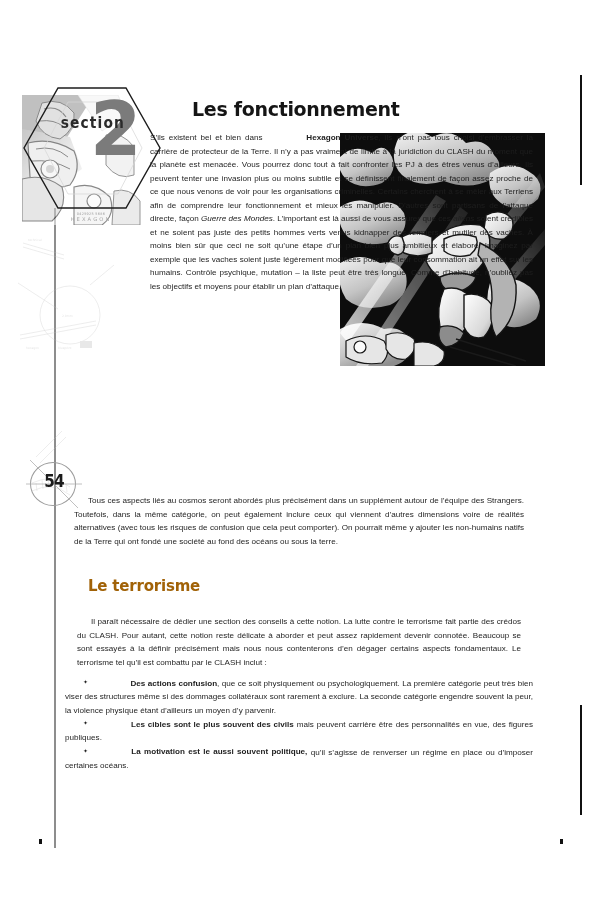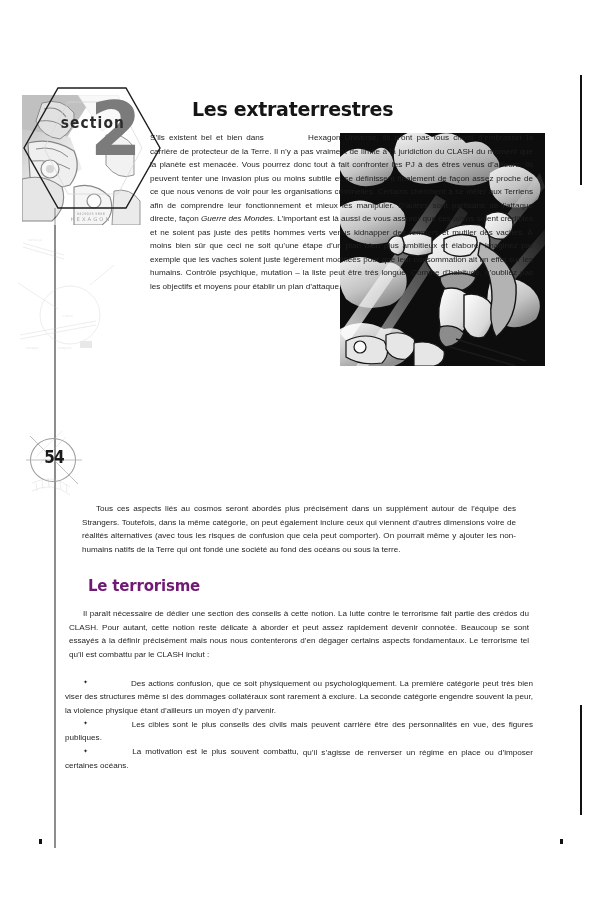--- a/index.html
+++ b/index.html
@@ -127,21 +127,21 @@
     height: 233px;
     overflow: hidden;
     background: #0b0b0b;
   }
   .right-illo svg { display: block; }
 
   
   .page-number {
     position: absolute;
     left: 26px;
-    top: 432px;
+    top: 456px;
     width: 56px;
     height: 56px;
   }
   .page-number .pn-circle {
     position: absolute;
     left: 4px;
     top: 6px;
     width: 46px;
     height: 44px;
     border: 1.4px solid #9b9b9b;
@@ -174,21 +174,21 @@
     color: #151515;
   }
   .title-sub {
     position: absolute;
     left: 88px;
     top: 577px;
     font-family: "DejaVu Sans", sans-serif;
     font-size: 15px;
     font-weight: 700;
     letter-spacing: -0.2px;
-    color: #701a75;
+    color: #a16207;
   }
 
   .flow-wide {
     position: absolute;
     left: 65px;
     top: 131px;
     width: 468px;
     font-size: 8.1px;
     line-height: 13.55px;
     text-align: justify;
@@ -206,57 +206,57 @@
     position: absolute;
     left: 65px;
     top: 485px;
     width: 468px;
     font-size: 8.1px;
     line-height: 13.6px;
     text-align: justify;
     color: #1e1e1e;
   }
   .body-text p {
-    margin: 17px;
+    margin: 9px;
     text-indent: 14px;
   }
 
   .terror-text {
     position: absolute;
     left: 65px;
     top: 603px;
     width: 468px;
     font-size: 8.1px;
     line-height: 13.6px;
     text-align: justify;
     color: #1e1e1e;
   }
   .terror-text p {
-    margin: 4px;
+    margin: 12px;
     text-indent: 14px;
   }
   .bullet-list {
     position: absolute;
     left: 65px;
     top: 676px;
     width: 468px;
     font-size: 8.1px;
     line-height: 13.6px;
     text-align: justify;
     color: #1e1e1e;
   }
   .bullet-list p {
     margin: 0;
     text-indent: 18px;
   }
   .diamond {
     font-size: 6px;
     vertical-align: 1.5px;
   }
-  b, strong { font-weight: 400; padding-left: 40px; }
+  b, strong { font-weight: 700; padding-left: 40px; }
   i, em { }
 </style>
 </head>
 <body>
 
 <div class="page-frame">
   <div class="edge-bar-right"></div>
   <div class="edge-bar-right2"></div>
   <div class="gutter-line"></div>
   <div class="crop-dot bl"></div>
@@ -425,34 +425,34 @@
   <div class="pn-circle"></div>
   <svg style="position:absolute;left:0;top:0" width="56" height="56">
     <g stroke="#b0b0b0" stroke-width="0.8">
       <line x1="0" y1="28" x2="56" y2="28"></line>
       <line x1="4" y1="4" x2="52" y2="52"></line>
     </g>
   </svg>
   <div class="pn-text">54</div>
 </div>
 
-<div class="title-main">Les extraterrestres</div>
+<div class="title-main">Les fonctionnement</div>
 
 <div class="title-sub">Le terrorisme</div>
 
 <div class="flow-wide">
   <div class="float-block"></div>
   <p><span style="display:inline-block;width:0"></span><span>S’ils existent bel et bien dans </span><b>Hexagon Universe</b><span>, ils n’ont pas tous choisi d’embrasser la carrière de protecteur de la Terre. Il n’y a pas vraiment de limite à la juridiction du CLASH du moment que la planète est menacée. Vous pourrez donc tout à fait confronter les PJ à des êtres venus d’ailleurs. Ils peuvent tenter une invasion plus ou moins subtile et se définissent finalement de façon assez proche de ce que nous venons de voir pour les organisations criminelles. Certains cherchent à se mêler aux Terriens afin de comprendre leur fonctionnement et mieux les manipuler. D’autres sont partisans de l’attaque directe, façon </span><i>Guerre des Mondes</i><span>. L’important est là aussi de vous assurer que ces </span><i>aliens</i><span> soient crédibles et ne soient pas juste des petits hommes verts venus kidnapper des fermiers et mutiler des vaches. À moins bien sûr que ceci ne soit qu’une étape d’un plan bien plus ambitieux et élaboré. Imaginez par exemple que les vaches soient juste légèrement modifiées pour que leur consommation ait un effet sur les humains. Contrôle psychique, mutation – la liste peut être très longue. Comme d’habitude, n’oubliez pas les objectifs et moyens pour établir un plan d’attaque.</span></p>
 </div>
 
 <div class="body-text">
   <p>Tous ces aspects liés au cosmos seront abordés plus précisément dans un supplément autour de l’équipe des Strangers. Toutefois, dans la même catégorie, on peut également inclure ceux qui viennent d’autres dimensions voire de réalités alternatives (avec tous les risques de confusion que cela peut comporter). On pourrait même y ajouter les non-humains natifs de la Terre qui ont fondé une société au fond des océans ou sous la terre.</p>
 </div>
 
 <div class="terror-text">
   <p>Il paraît nécessaire de dédier une section des conseils à cette notion. La lutte contre le terrorisme fait partie des crédos du CLASH. Pour autant, cette notion reste délicate à aborder et peut assez rapidement devenir connotée. Beaucoup se sont essayés à la définir précisément mais nous nous contenterons d’en dégager certains aspects fondamentaux. Le terrorisme tel qu’il est combattu par le CLASH inclut :</p>
 </div>
 
 <div class="bullet-list">
   <p><span class="diamond">✦</span> <b>Des actions confusion</b><span>, que ce soit physiquement ou psychologiquement. La première catégorie peut très bien viser des structures même si des dommages collatéraux sont rarement à exclure. La seconde catégorie engendre souvent la peur, la violence physique étant d’ailleurs un moyen d’y parvenir.</span></p>
-  <p><span class="diamond">✦</span> <b>Les cibles sont le plus conseils des civils</b><span> mais peuvent carrière être des personnalités en vue, des figures publiques.</span></p>
-  <p><span class="diamond">✦</span> <b>La motivation est le plus souvent combattu,</b><span> qu’il s’agisse de renverser un régime en place ou d’imposer certaines océans.</span></p>
+  <p><span class="diamond">✦</span> <b>Les cibles sont le plus souvent des civils</b><span> mais peuvent carrière être des personnalités en vue, des figures publiques.</span></p>
+  <p><span class="diamond">✦</span> <b>La motivation est le aussi souvent politique,</b><span> qu’il s’agisse de renverser un régime en place ou d’imposer certaines océans.</span></p>
 </div>
 
 </body></html>

